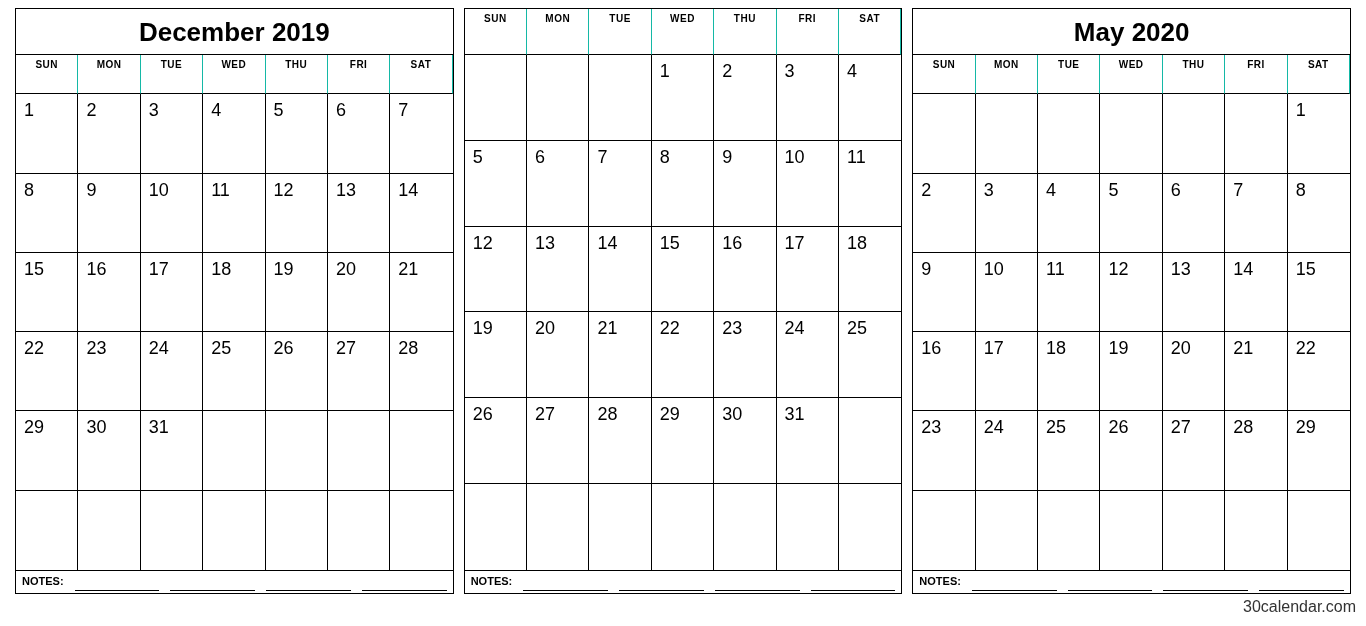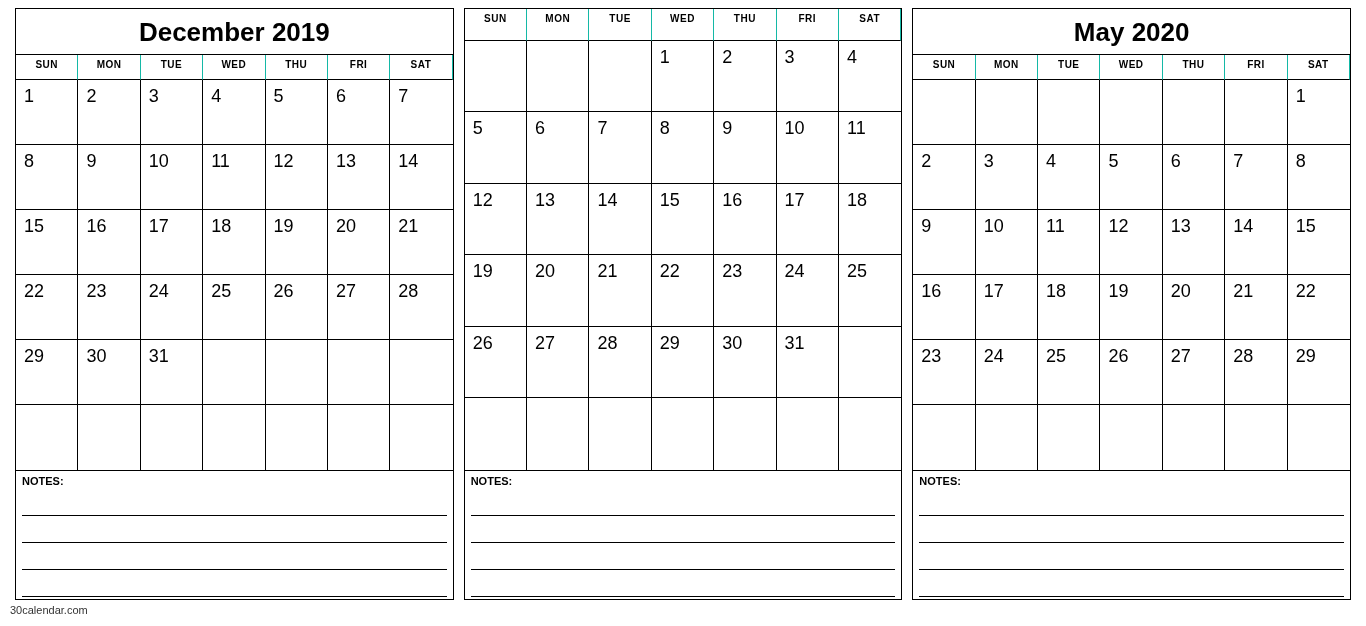--- a/index.html
+++ b/index.html
@@ -59,36 +59,36 @@
       min-height: 60px;
       display: flex;
       align-items: flex-start;
       justify-content: flex-start;
     }
     .day-cell:last-child, .day-cell:nth-child(7n) { border-right: none; }
     .notes-section {
       border-top: 1.5px solid #000;
       padding: 4px 6px 2px;
       display: flex;
-      flex-direction: column;
+      flex-direction: row;
       gap: 11px;
     }
     .notes-label {
       font-size: 11px;
       font-weight: bold;
       margin-bottom: 2px;
     }
     .notes-line {
       border-bottom: 1px solid #000;
       height: 16px;
       width: 100%;
     }
     .footer {
-      text-align: left;
-      font-size: 11px;
+      text-align: right;
+      font-size: 16px;
       color: #333;
       padding: 4px 0 2px;
       width: 100%;
     }
   </style>
 </head>
 <body>
 
 <div class="calendars-wrapper">
 <div class="calendar">

